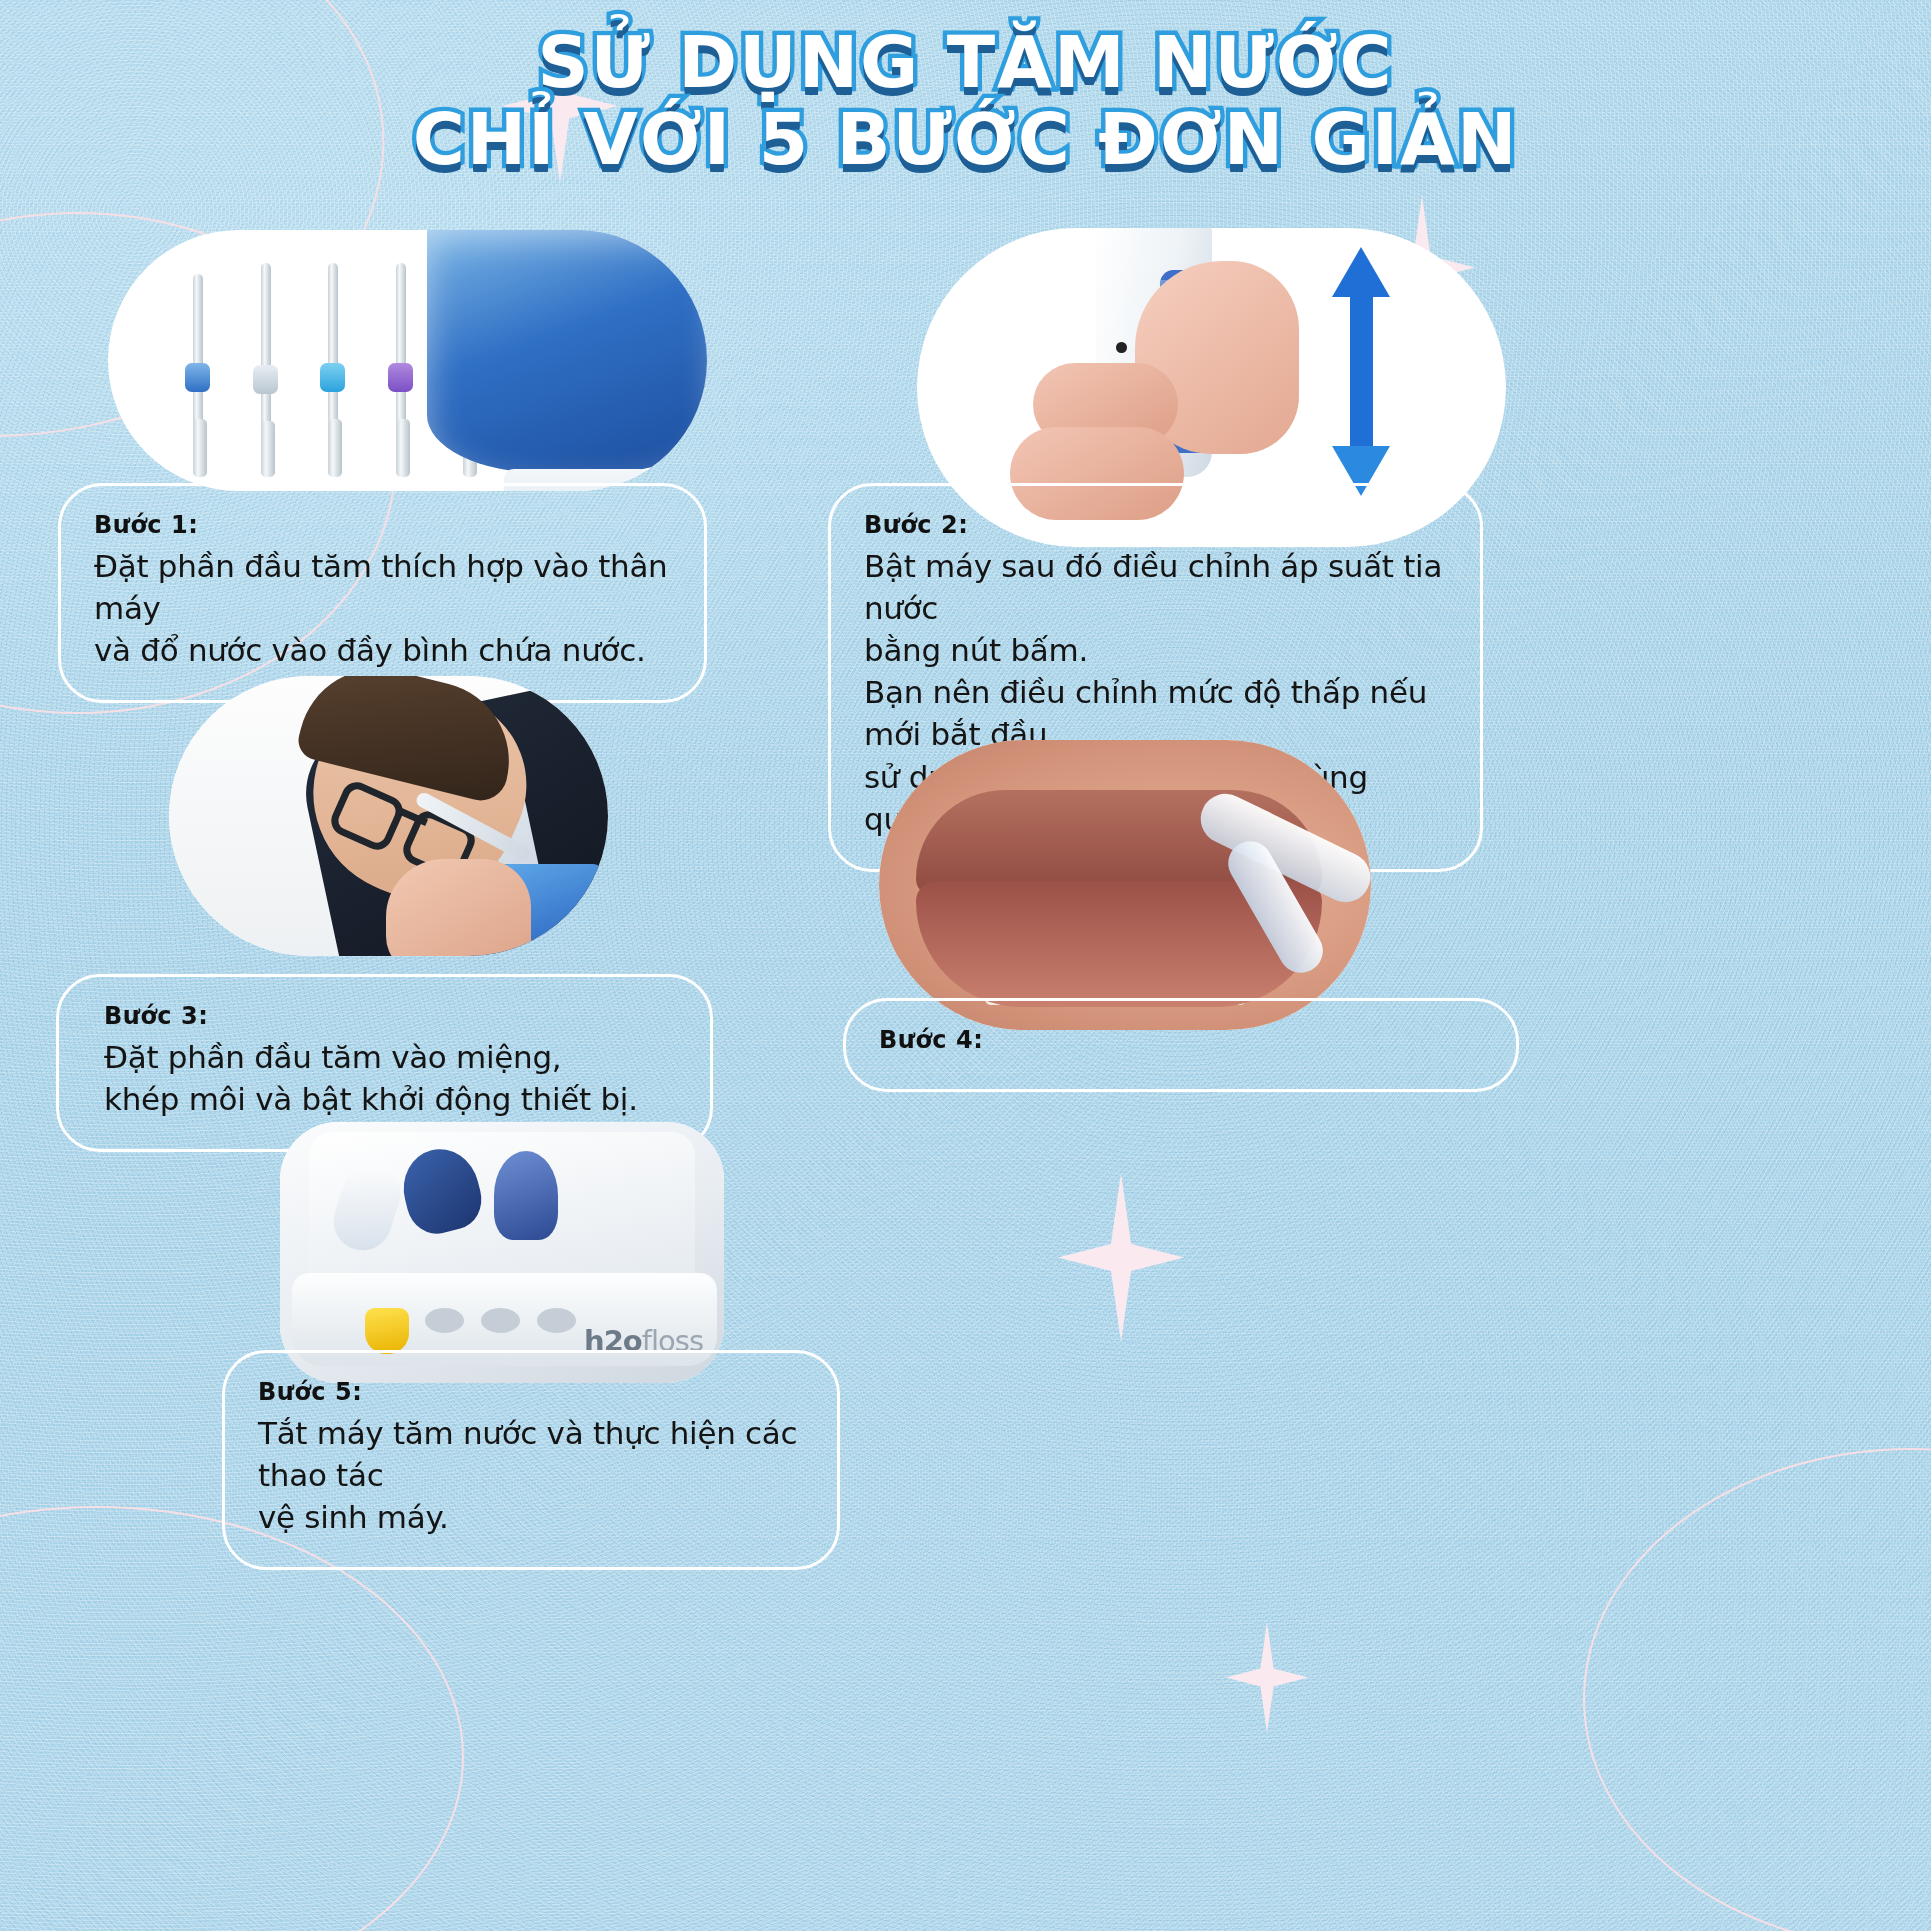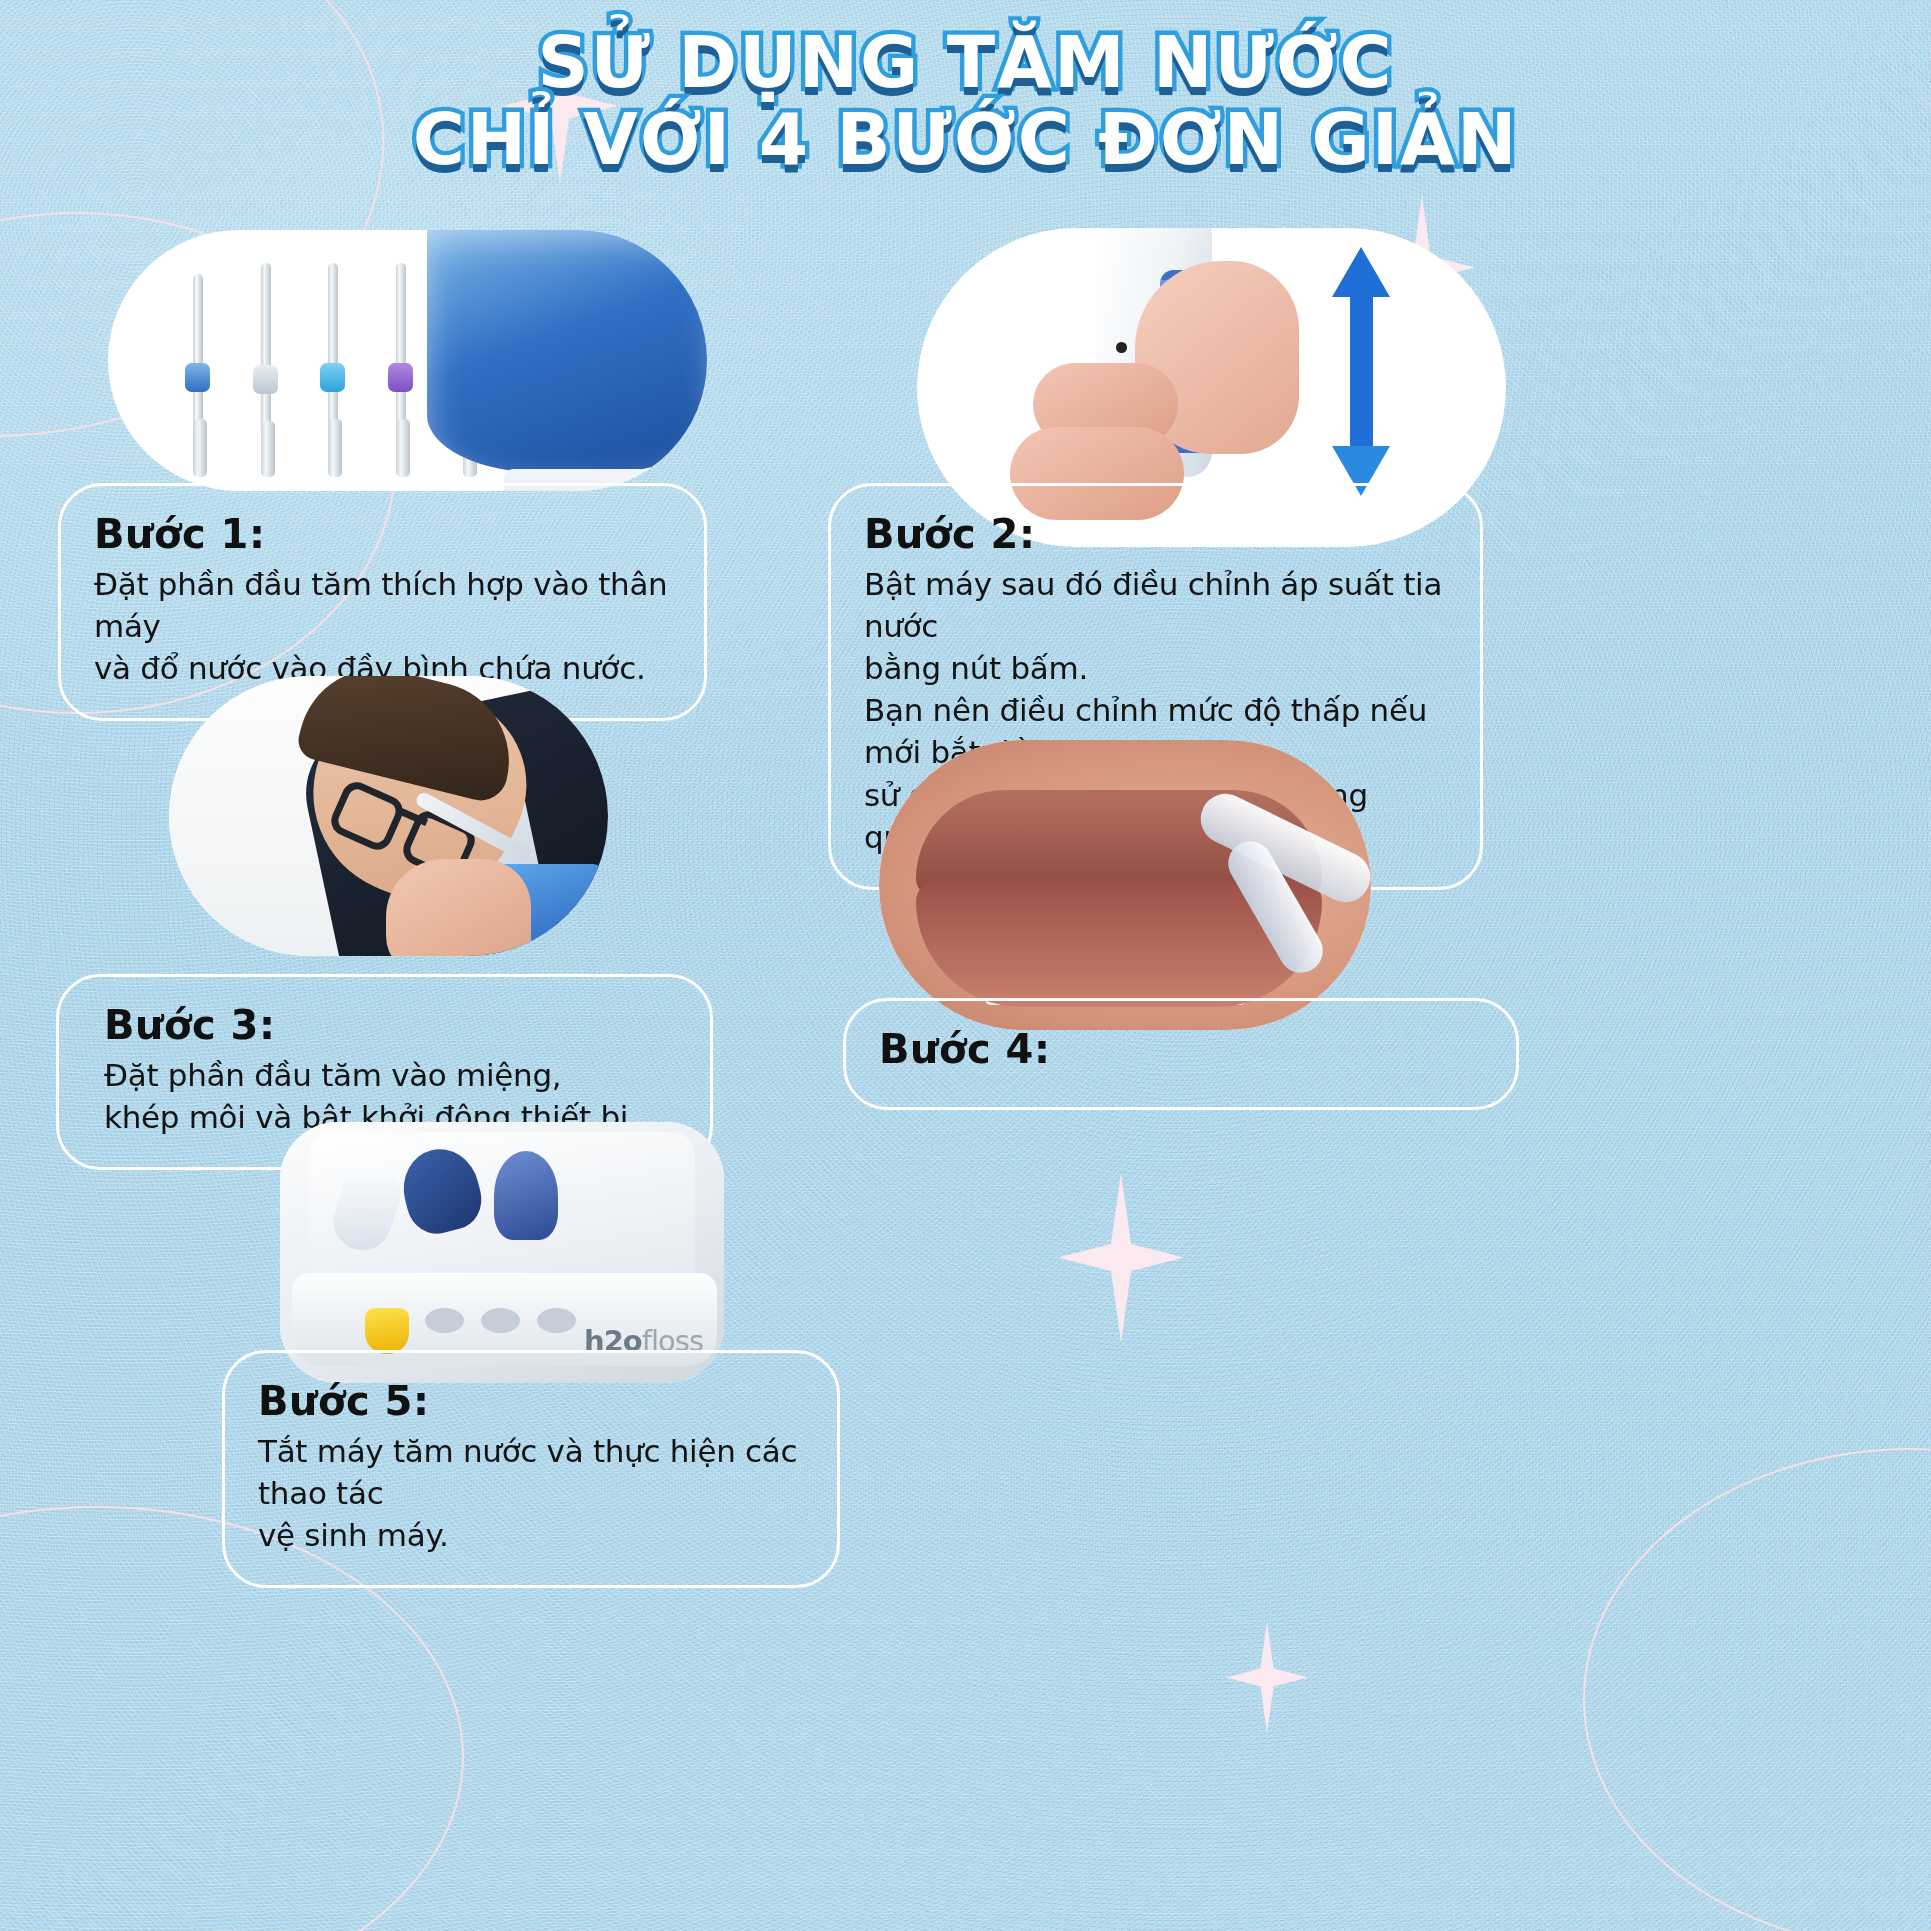--- a/index.html
+++ b/index.html
@@ -95,21 +95,21 @@
   .caption{
     position:absolute;
     border:3.9px solid #ffffff;
     border-radius:44px;
     padding:25px 33px 29px 33px;
     background:transparent;
   }
   .cap-title{
     font-family:"DejaVu Sans", sans-serif;
     font-weight:bold;
-    font-size:40px;
+    font-size:24px;
     color:#111;
     letter-spacing:0.5px;
     margin-bottom:5.8px;
   }
   .cap-body{
     font-family:"DejaVu Sans", sans-serif;
     font-size:31px;
     line-height:1.36;
     color:#141414;
     white-space:pre-line;
@@ -214,21 +214,21 @@
   <div class="deco-line deco-3"></div>
   <div class="deco-line deco-4"></div>
 
   <div class="sparkle sp-a"></div>
   <div class="sparkle sp-b"></div>
   <div class="sparkle sp-c"></div>
   <div class="sparkle sp-d"></div>
 
   <div class="title">
     <span class="ln">SỬ DỤNG TĂM NƯỚC</span>
-    <span class="ln">CHỈ VỚI 4 BƯỚC ĐƠN GIẢN</span>
+    <span class="ln">CHỈ VỚI 5 BƯỚC ĐƠN GIẢN</span>
   </div>
 
   <div class="step" id="step1">
     <div class="photo">
       <div class="photo-inner">
         <div class="tip" style="left:85px;  top:44px;  height:154px;"></div>
         <div class="tip-collar" style="left:77px; top:133px; background:linear-gradient(180deg,#7fb6e8,#2f6fc4);"></div>
         <div class="tip" style="left:85px;  top:189px; height:58px; width:13.5px;"></div>
 
         <div class="tip" style="left:153px; top:33px;  height:164px;"></div>

